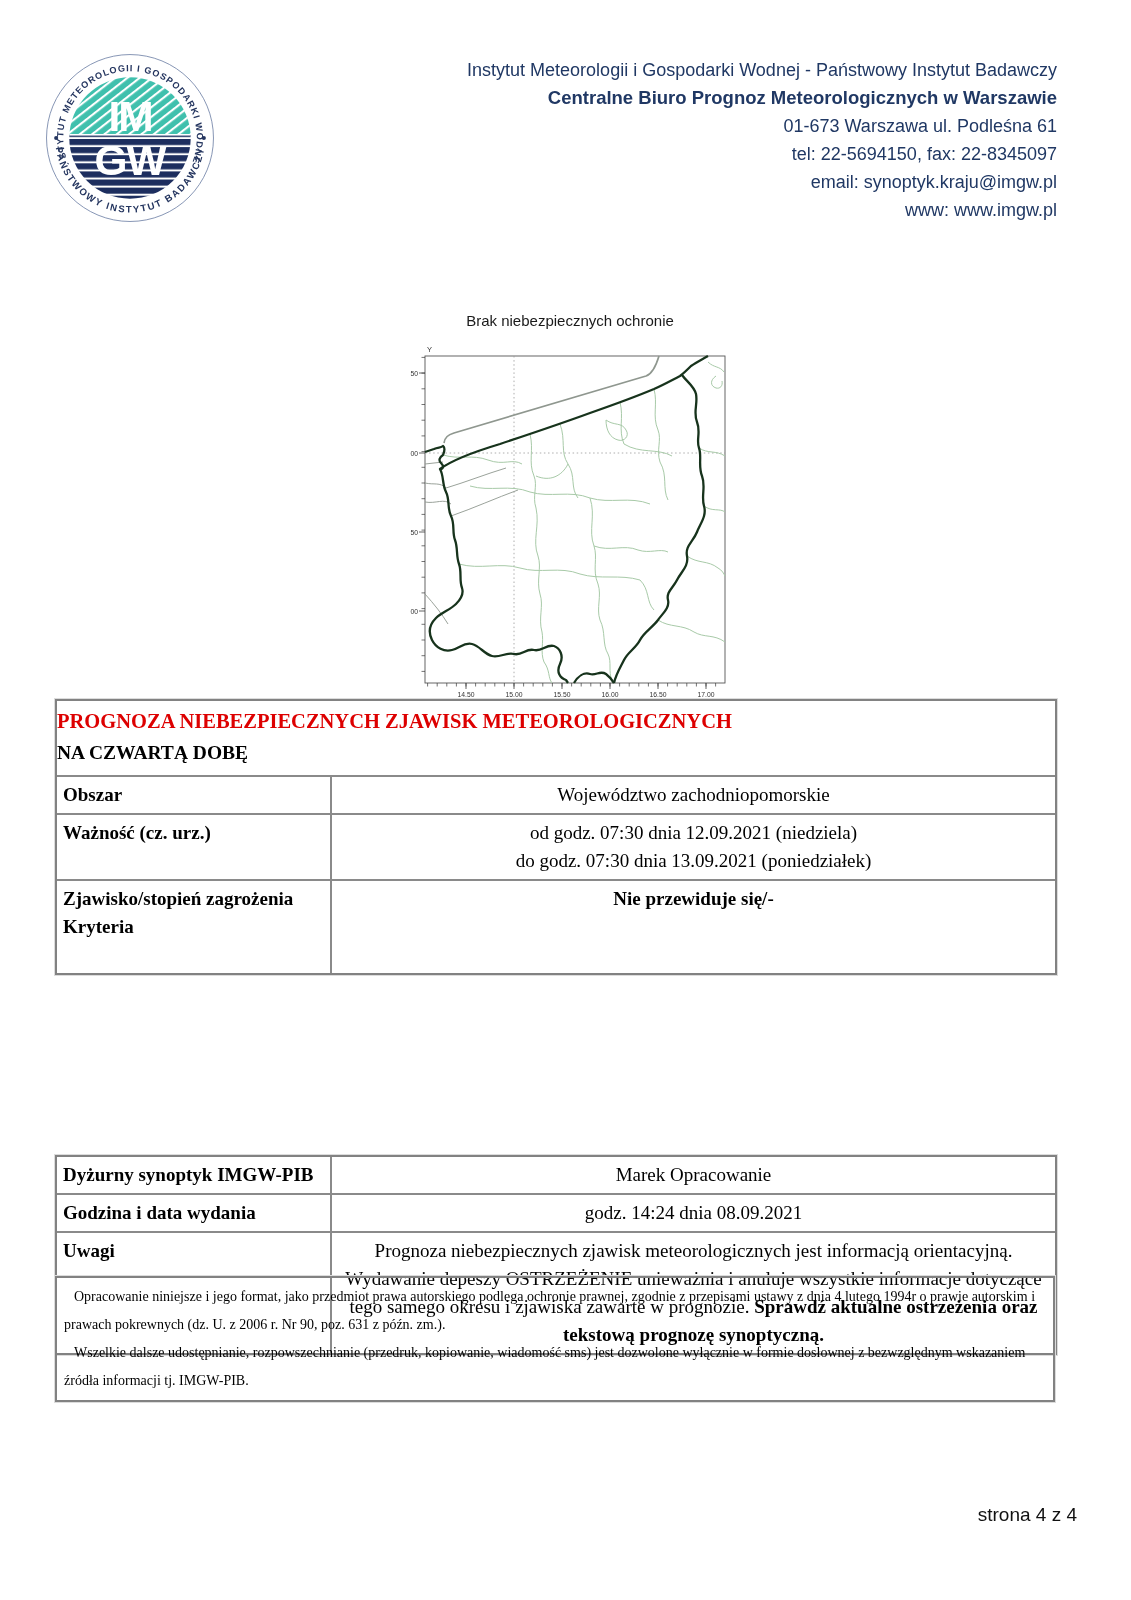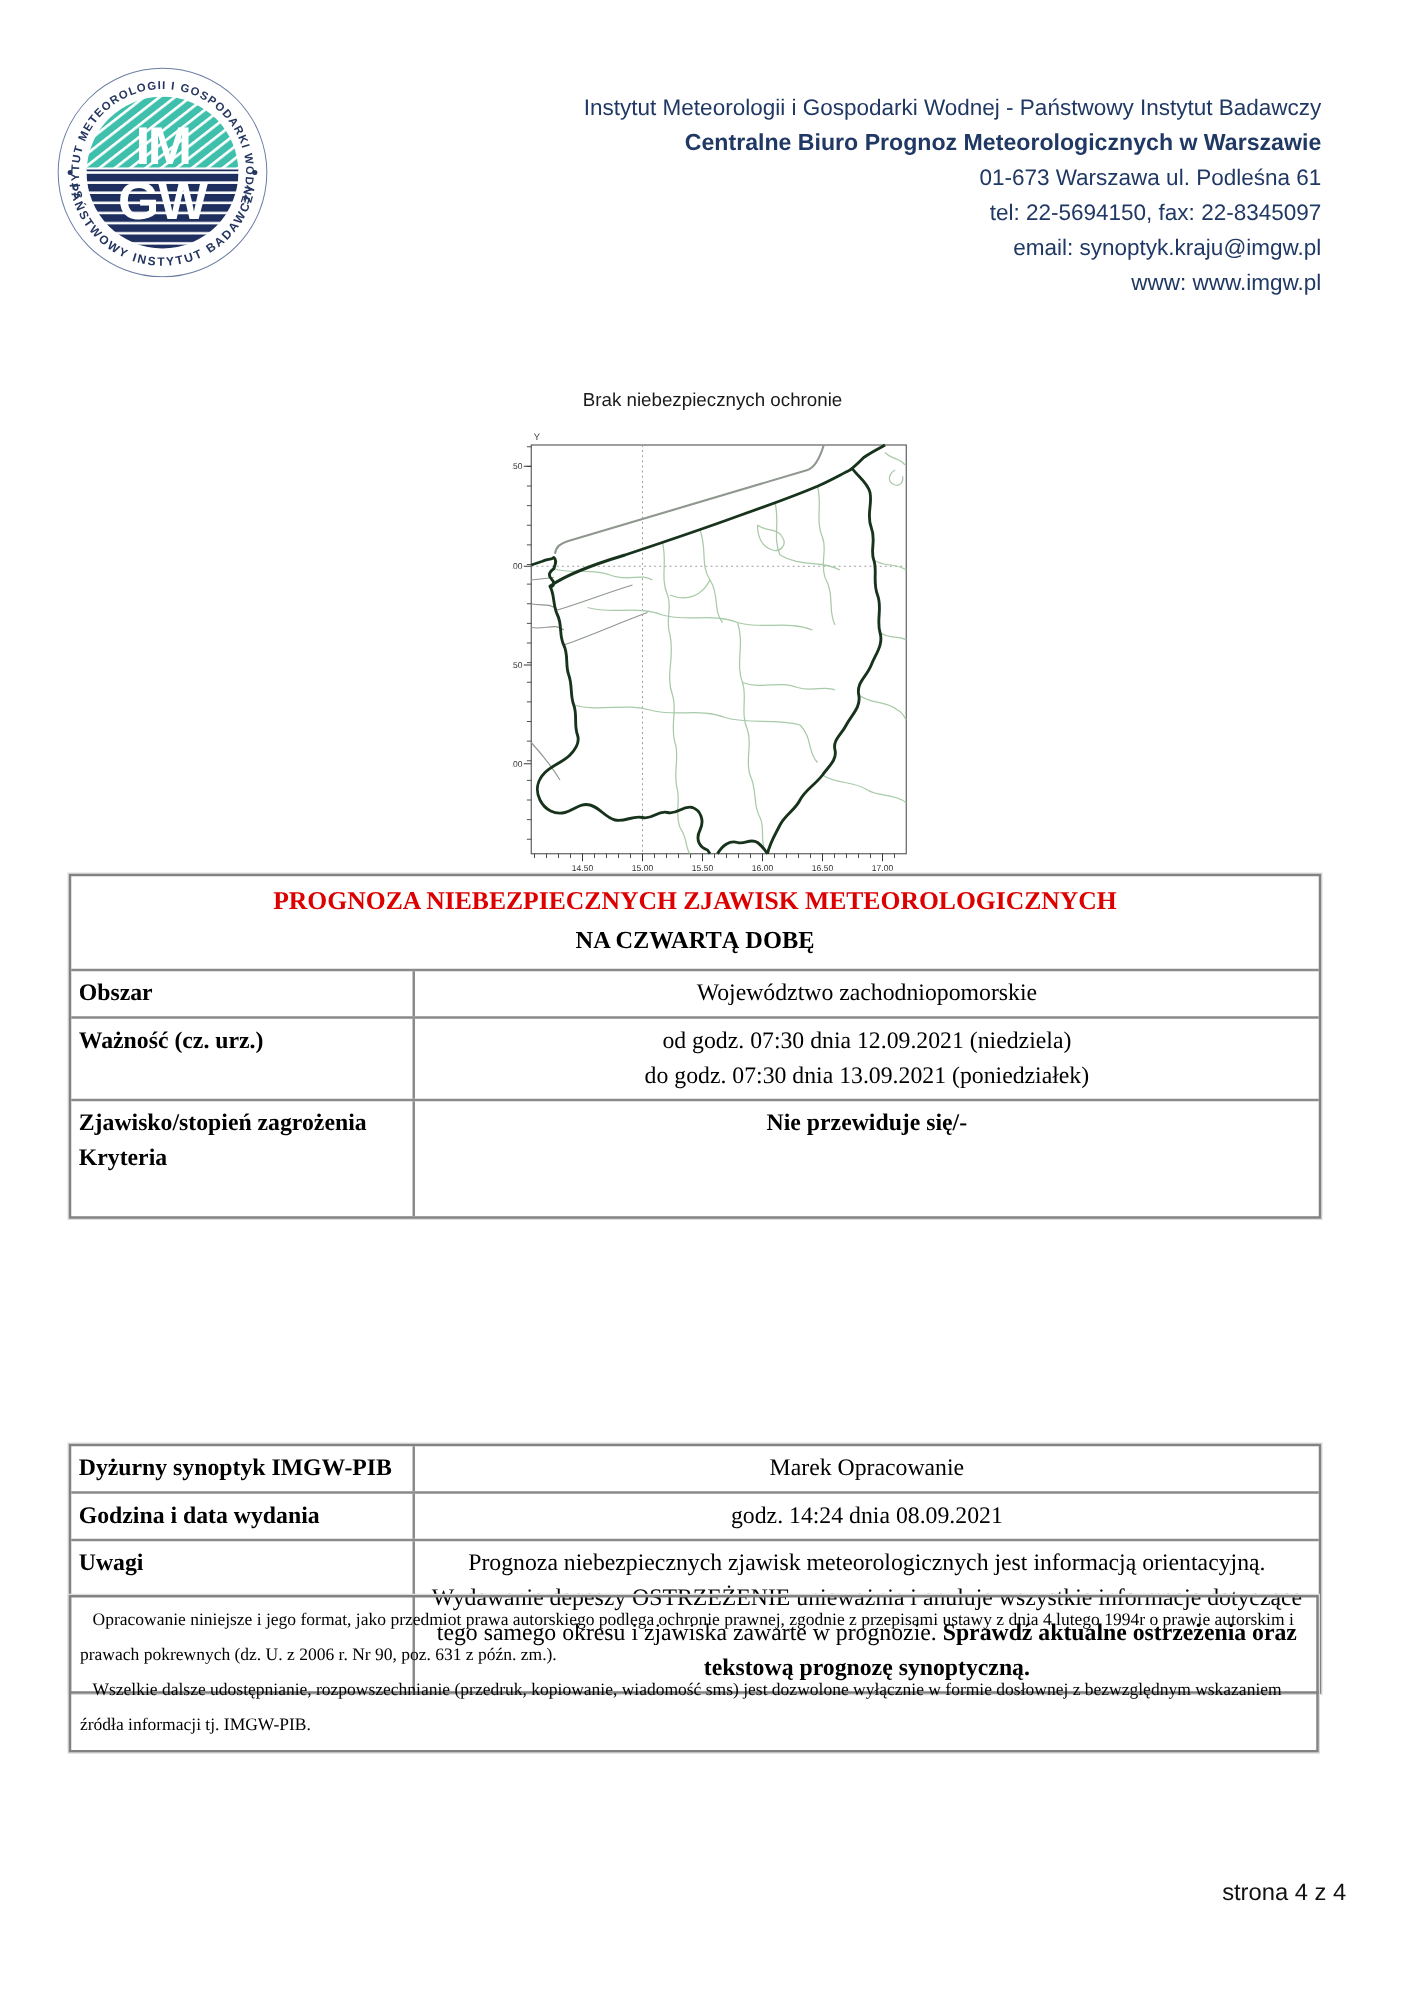--- a/index.html
+++ b/index.html
@@ -4,41 +4,41 @@
 <style>
   html,body{margin:0;padding:0;}
   body{
     width:1131px;height:1600px;background:#ffffff;position:relative;
     font-family:"Liberation Serif", serif;color:#000;
   }
   .logo-wrap{position:absolute;left:44px;top:50px;width:172px;height:172px;text-align:center;}
   .header-text{
     position:absolute;top:56px;right:74px;text-align:right;
     font-family:"Liberation Sans", sans-serif;color:#203864;
-    font-size:18px;line-height:28px;white-space:nowrap;margin-top:16px;
+    font-size:18px;line-height:28px;white-space:nowrap;
   }
   .header-text .bold{font-weight:bold;font-size:18.5px;}
   .map-title{
     position:absolute;left:415px;top:312px;width:310px;text-align:center;
     font-family:"Liberation Sans", sans-serif;font-size:15px;color:#1a1a1a;
   }
   #map-svg{position:absolute;left:410px;top:336px;}
   .tick-label{font-family:"Liberation Sans", sans-serif;font-size:6.8px;fill:#333;}
   .ylab{font-family:"Liberation Sans", sans-serif;font-size:7.5px;fill:#333;}
 
   .tbl{
     position:absolute;left:55px;width:998px;background:#fff;
     border:2px solid #828282;box-shadow:0 0 0 1px #dcdcdc;
     font-size:19px;line-height:28px;
   }
   .trow{display:flex;border-top:2px solid #8a8a8a;}
   .trow:first-child{border-top:none;}
   .tlabel{width:261px;flex:0 0 261px;border-right:2px solid #8a8a8a;padding:4px 6px;font-weight:bold;}
   .tvalue{flex:1;padding:4px 9px;text-align:center;}
-  .ttitle{width:100%;text-align:center;padding:5px 0 7px 0;font-weight:bold;}
+  .ttitle{width:100%;text-align:left;padding:5px 0 7px 0;font-weight:bold;}
   .ttitle .red{color:#dd0000;font-size:20.5px;line-height:31px;}
   .ttitle .blk{color:#000;font-size:19.5px;line-height:31px;}
   .bold-val{font-weight:bold;font-family:Liberation Serif, serif;}
   #table-forecast{top:699px;}
   #table-issue{top:1155px;}
   .copyright-box{
     position:absolute;left:55px;top:1276px;width:982px;
     border:2px solid #828282;box-shadow:0 0 0 1px #dcdcdc;
     padding:5px 7px;font-size:14px;line-height:28px;
   }

